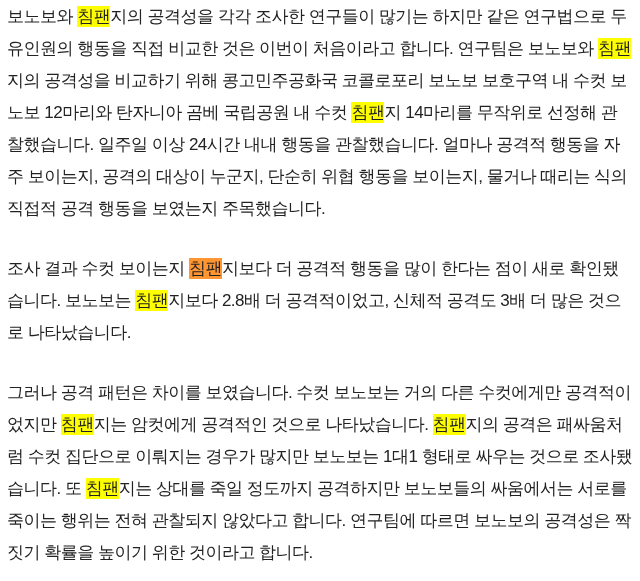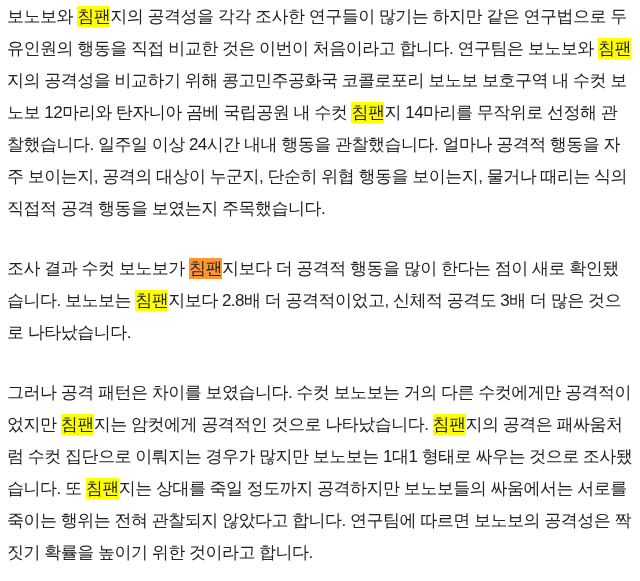--- a/index.html
+++ b/index.html
@@ -44,16 +44,16 @@
     color: var(--text);
     padding: 1px 0;
   }
 </style>
 </head>
 <body>
 
 <main class="article">
   <div id="paragraphs">
       <p class="para"><span>보노보와 </span><mark class="hl-match">침팬</mark><span>지의 공격성을 각각 조사한 연구들이 많기는 하지만 같은 연구법으로 두 유인원의 행동을 직접 비교한 것은 이번이 처음이라고 합니다. 연구팀은 보노보와 </span><mark class="hl-match">침팬</mark><span>지의 공격성을 비교하기 위해 콩고민주공화국 코콜로포리 보노보 보호구역 내 수컷 보노보 12마리와 탄자니아 곰베 국립공원 내 수컷 </span><mark class="hl-match">침팬</mark><span>지 14마리를 무작위로 선정해 관찰했습니다. 일주일 이상 24시간 내내 행동을 관찰했습니다. 얼마나 공격적 행동을 자주 보이는지, 공격의 대상이 누군지, 단순히 위협 행동을 보이는지, 물거나 때리는 식의 직접적 공격 행동을 보였는지 주목했습니다.</span></p>
-      <p class="para"><span>조사 결과 수컷 보노보가 </span><mark class="hl-active">침팬</mark><span>지보다 더 공격적 행동을 많이 한다는 점이 새로 확인됐습니다. 보노보는 </span><mark class="hl-match">침팬</mark><span>지보다 2.8배 더 공격적이었고, 신체적 공격도 3배 더 많은 것으로 나타났습니다.</span></p>
+      <p class="para"><span>조사 결과 수컷 보이는지 </span><mark class="hl-active">침팬</mark><span>지보다 더 공격적 행동을 많이 한다는 점이 새로 확인됐습니다. 보노보는 </span><mark class="hl-match">침팬</mark><span>지보다 2.8배 더 공격적이었고, 신체적 공격도 3배 더 많은 것으로 나타났습니다.</span></p>
       <p class="para"><span>그러나 공격 패턴은 차이를 보였습니다. 수컷 보노보는 거의 다른 수컷에게만 공격적이었지만 </span><mark class="hl-match">침팬</mark><span>지는 암컷에게 공격적인 것으로 나타났습니다. </span><mark class="hl-match">침팬</mark><span>지의 공격은 패싸움처럼 수컷 집단으로 이뤄지는 경우가 많지만 보노보는 1대1 형태로 싸우는 것으로 조사됐습니다. 또 </span><mark class="hl-match">침팬</mark><span>지는 상대를 죽일 정도까지 공격하지만 보노보들의 싸움에서는 서로를 죽이는 행위는 전혀 관찰되지 않았다고 합니다. 연구팀에 따르면 보노보의 공격성은 짝짓기 확률을 높이기 위한 것이라고 합니다.</span></p>
     </div>
 </main>
 
 </body></html>

